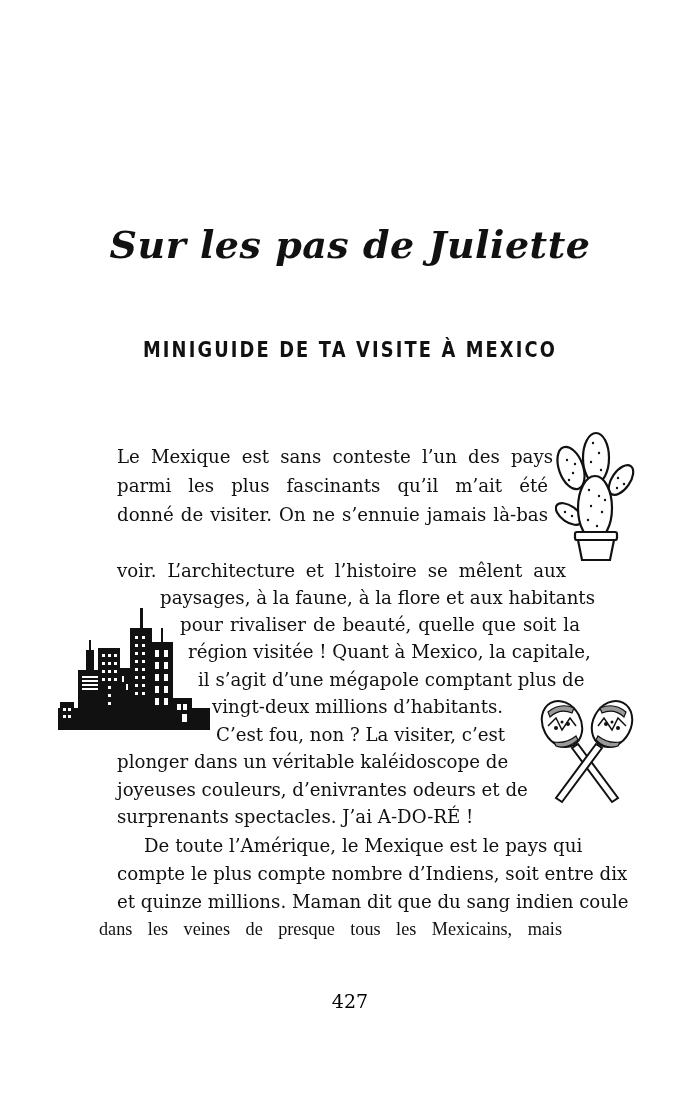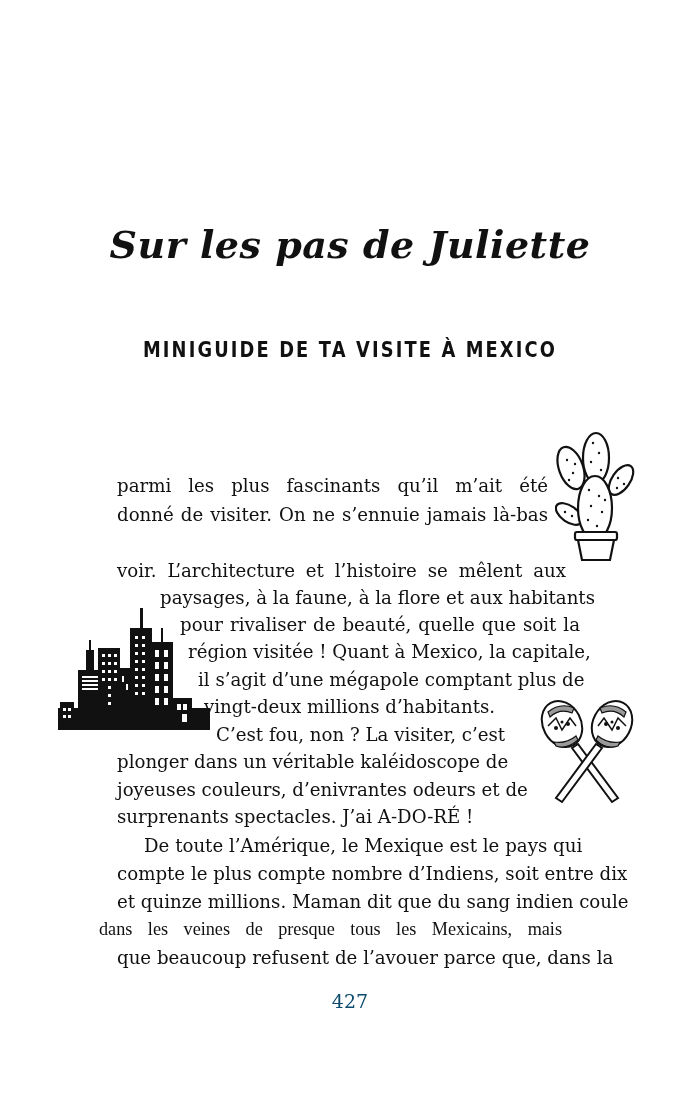--- a/index.html
+++ b/index.html
@@ -16,50 +16,50 @@
       letter-spacing: 2.5px; transform: scaleX(0.85); color: #111;
     }
     .line {
       position: absolute; font-family: "DejaVu Serif", serif; font-size: 18.2px;
       line-height: 27px; white-space: nowrap; text-align: justify; text-align-last: justify;
       color: #111;
     }
     .line.last { text-align-last: left; }
     .pagenum {
       position: absolute; left: 0; width: 700px; top: 990px; text-align: center;
-      font-family: "DejaVu Serif", serif; font-size: 19px; color: #0c4a6e;
+      font-family: "DejaVu Serif", serif; font-size: 19px; color: #000000;
     }
     .illus { position: absolute; }
   </style>
 </head>
 <body>
 
 <div class="page">
 
   <div class="title">Sur les pas de Juliette</div>
   <div class="subtitle">MINIGUIDE DE TA VISITE À MEXICO</div>
 
+  <div class="line" style="left:117px; width:436px; top:443px;">Le Mexique est sans conteste l’un des pays</div>
   <div class="line" style="left:117px; width:431px; top:472px;">parmi les plus fascinants qu’il m’ait été</div>
   <div class="line" style="left:117px; width:431px; top:501px;">donné de visiter. On ne s’ennuie jamais là-bas</div>
   <div class="line" style="left:117px; width:449px; top:557px;">voir. L’architecture et l’histoire se mêlent aux</div>
   <div class="line" style="left:160px; width:420px; top:584px;">paysages, à la faune, à la flore et aux habitants</div>
   <div class="line" style="left:180px; width:400px; top:611px;">pour rivaliser de beauté, quelle que soit la</div>
   <div class="line" style="left:188px; width:392px; top:638px;">région visitée ! Quant à Mexico, la capitale,</div>
   <div class="line" style="left:198px; width:382px; top:666px;">il s’agit d’une mégapole comptant plus de</div>
-  <div class="line" style="left:204px; width:283px; top:693px;">vingt-deux millions d’habitants.</div>
+  <div class="line" style="left:212px; width:283px; top:693px;">vingt-deux millions d’habitants.</div>
   <div class="line" style="left:216px; width:285px; top:721px;">C’est fou, non ? La visiter, c’est</div>
   <div class="line" style="left:117px; width:388px; top:748px;">plonger dans un véritable kaléidoscope de</div>
   <div class="line" style="left:117px; width:408px; top:776px;">joyeuses couleurs, d’enivrantes odeurs et de</div>
   <div class="line last" style="left:117px; width:360px; top:803px;">surprenants spectacles. J’ai A-DO-RÉ !</div>
 
   <div class="line" style="left:144px; width:436px; top:832px;">De toute l’Amérique, le Mexique est le pays qui</div>
   <div class="line" style="left:117px; width:463px; top:860px;">compte le plus compte nombre d’Indiens, soit entre dix</div>
   <div class="line" style="left:117px; width:463px; top:888px;">et quinze millions. Maman dit que du sang indien coule</div>
   <div class="line" style="left:99px; width:463px; top:916px;font-family:Liberation Serif, serif;">dans les veines de presque tous les Mexicains, mais</div>
-  <div class="line" style="left:117px; width:463px; top:944px;">que beaucoup refusent de l’avouer parce que, dans la</div>
 
   <svg class="illus" style="left:555px; top:428px;" width="80" height="135" viewBox="0 0 80 135">
     <g fill="#fff" stroke="#111" stroke-width="2.2">
       <ellipse cx="16" cy="40" rx="12" ry="22" transform="rotate(-20 16 40)"></ellipse>
       <ellipse cx="41" cy="30" rx="13" ry="25"></ellipse>
       <ellipse cx="66" cy="52" rx="9" ry="17" transform="rotate(35 66 52)"></ellipse>
       <ellipse cx="14" cy="86" rx="8" ry="15" transform="rotate(-55 14 86)"></ellipse>
       <ellipse cx="40" cy="80" rx="17" ry="32"></ellipse>
       <rect x="20" y="104" width="42" height="8" rx="2"></rect>
       <path d="M23 112 L27 132 L55 132 L59 112 Z"></path>

